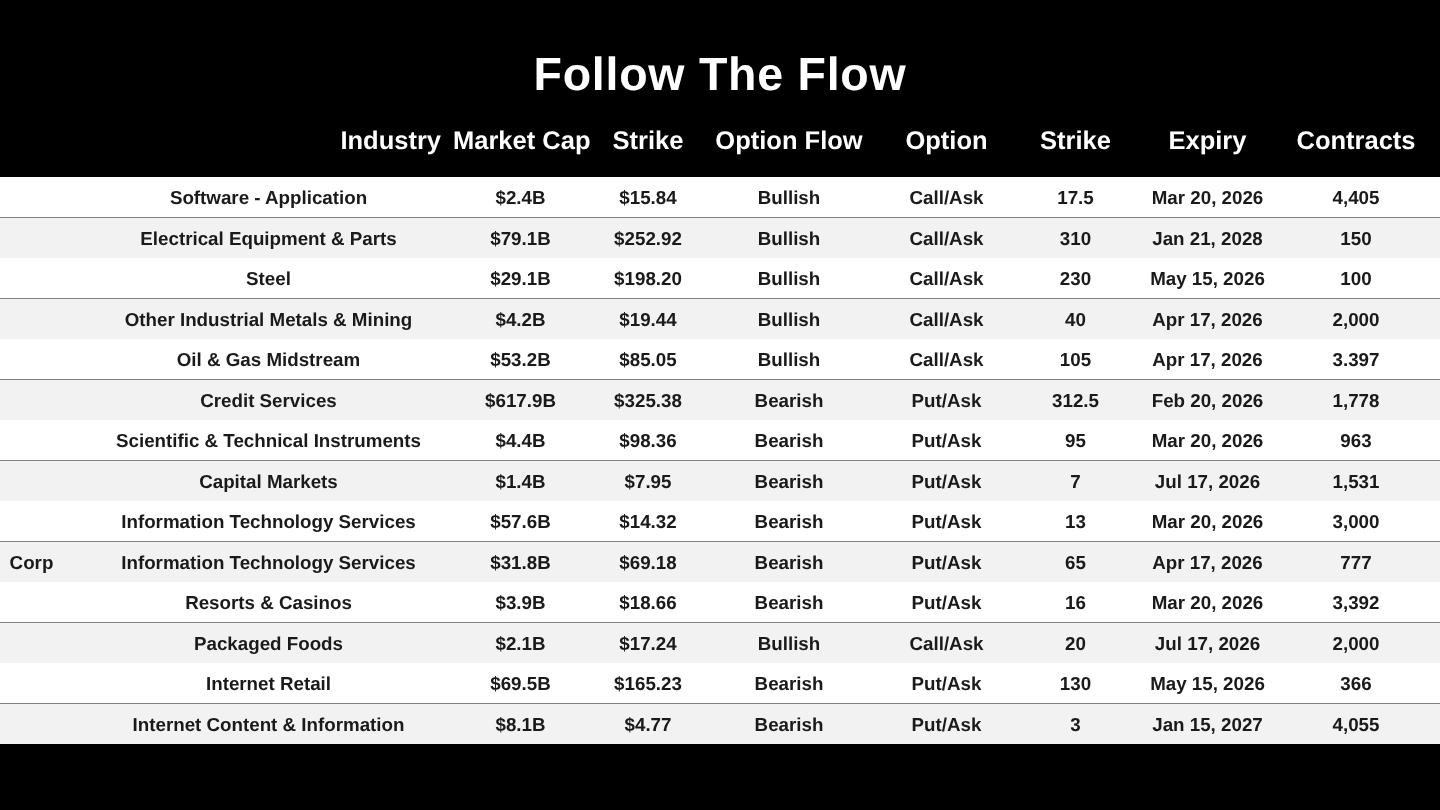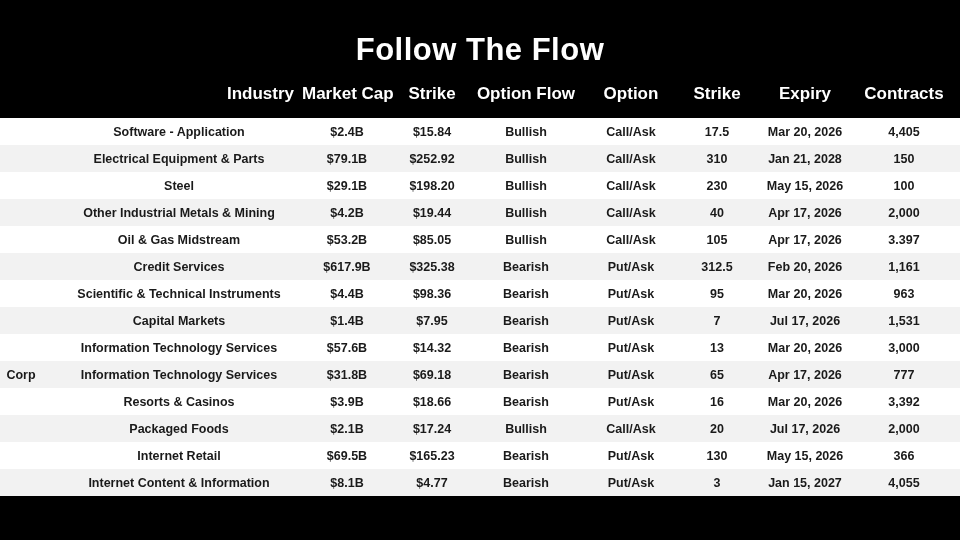--- a/index.html
+++ b/index.html
@@ -180,21 +180,21 @@
           </tr>
           <tr class="even">
             <td class="col-company"></td>
             <td class="col-industry">Credit Services</td>
             <td class="">$617.9B</td>
             <td class="">$325.38</td>
             <td class="flow-bearish">Bearish</td>
             <td class="">Put/Ask</td>
             <td class="">312.5</td>
             <td class="">Feb 20, 2026</td>
-            <td class="">1,161</td>
+            <td class="">1,778</td>
             <td class=""></td>
           </tr>
           <tr class="odd">
             <td class="col-company"></td>
             <td class="col-industry">Scientific &amp; Technical Instruments</td>
             <td class="">$4.4B</td>
             <td class="">$98.36</td>
             <td class="flow-bearish">Bearish</td>
             <td class="">Put/Ask</td>
             <td class="">95</td>

